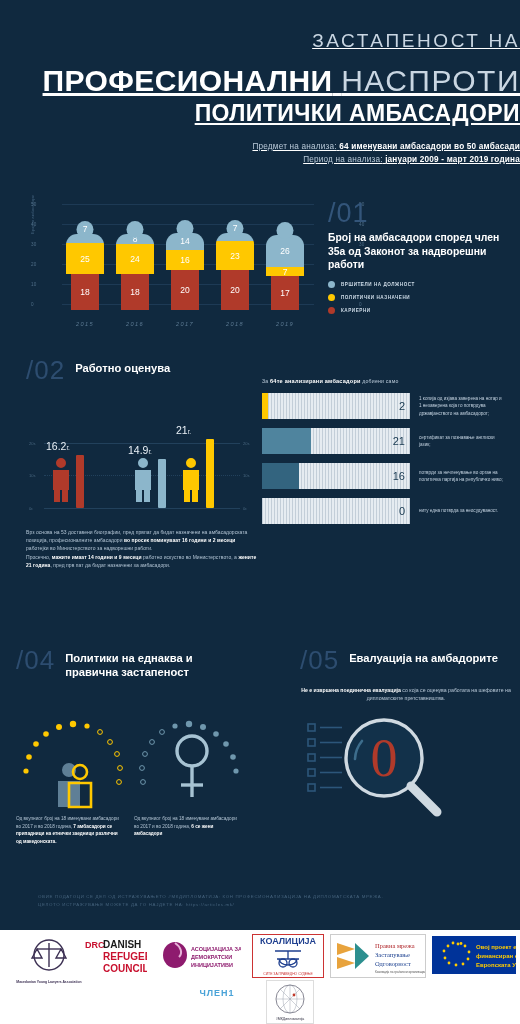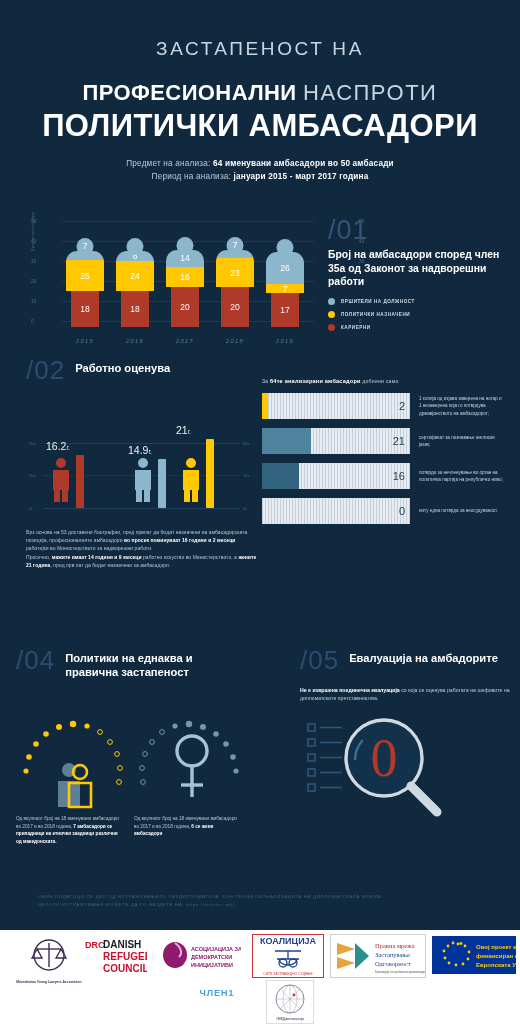--- a/index.html
+++ b/index.html
@@ -7,28 +7,28 @@
     width: 520px; height: 1024px;
     background: #0f2a44;
     font-family: "Liberation Sans", sans-serif;
     color: #ffffff;
     overflow: hidden;
     position: relative;
   }
   .page { width: 520px; height: 1024px; position: relative; background: #10293f; }
 
   
-  .header { padding-top: 38px; text-align: center; }
+  .header { padding-top: 30px; text-align: right; text-decoration: underline; }
   .h-line1 {
     font-size: 19px; letter-spacing: 2.6px; color: #c9d6e2; font-weight: 400;
   }
-  .h-line2 { font-size: 22px; letter-spacing: 0.4px; margin-top: 20px; }
+  .h-line2 { font-size: 30px; letter-spacing: 0.4px; margin-top: 12px; }
   .h-line2 .bold { font-weight: bold; color: #ffffff; }
   .h-line2 .thin { font-weight: 400; color: #c9d6e2; letter-spacing: 1.5px;}
-  .h-line3 { font-size: 31px; font-weight: bold; letter-spacing: 0.4px; margin-top: 2px;}
+  .h-line3 { font-size: 23px; font-weight: bold; letter-spacing: 0.4px; margin-top: 2px;}
   .sub { margin-top: 13px; font-size: 8.2px; color: #b9c9d8; line-height: 13px; letter-spacing: .2px;}
   .sub b { color: #ffffff; }
 
   
   .sec01 { position: relative; margin-top: 26px; height: 145px; }
   .chart1 { position: absolute; left: 28px; top: 8px; width: 292px; height: 128px; }
   .c1-grid { position: absolute; left: 34px; right: 6px; top: 4px; height: 100px; }
   .c1-grid .gl { position: absolute; left: 0; right: 0; height: 1px; background: #1d3a55; }
   .c1-axl { position: absolute; font-size: 4.6px; color: #4f6d87; letter-spacing: .2px;}
   .c1-ylabel {
@@ -87,21 +87,21 @@
     background-image: repeating-linear-gradient(90deg,#c3ced8 0 1px,#e6ecf1 1px 3px);
     display: flex; align-items: center;
   }
   .doc-fill { height: 100%; background-image: repeating-linear-gradient(90deg,rgba(0,0,0,.12) 0 1px,transparent 1px 3px);}
   .doc-val { position: absolute; right: 5px; top: 50%; transform: translateY(-50%);
              font-size: 11px; color: #17384f; font-weight: 400;}
   .doc-cap { margin-left: 9px; font-size: 4.6px; line-height: 7.2px; color: #c2d1df; width: 86px;}
 
   
   .sec04 { position: absolute; left: 16px; top: 648px; width: 232px; }
-  .sec05 { position: absolute; left: 300px; top: 648px; width: 212px; }
+  .sec05 { position: absolute; left: 300px; top: 648px; width: 212px; text-align: center; }
   .s05-note { margin-top: 14px; font-size: 5.2px; line-height: 8.2px; color: #b9c9d8;}
   .s05-note b { color: #fff; }
 
   .icons4 { position: relative; height: 120px; margin-top: 14px; }
   .cap4 { display: flex; gap: 14px; margin-top: 2px; }
   .cap4 div { width: 104px; font-size: 4.7px; line-height: 7.6px; color: #b2c4d4;}
   .cap4 b { color: #fff; }
 
   .mag { position: relative; height: 120px; margin-top: 6px; }
 
@@ -121,21 +121,21 @@
     <div class="h-line1">ЗАСТАПЕНОСТ НА</div>
     <div class="h-line2">
       <span class="bold">ПРОФЕСИОНАЛНИ</span>
       <span class="thin">НАСПРОТИ</span>
     </div>
     <div class="h-line3">ПОЛИТИЧКИ АМБАСАДОРИ</div>
     <div class="sub">
       <span>Предмет на анализа:</span>
       <b>64 именувани амбасадори во 50 амбасади</b><br>
       <span>Период на анализа:</span>
-      <b>јануари 2015 - март 2017 година</b>
+      <b>јануари 2009 - март 2019 година</b>
     </div>
   </div>
 
   <div class="sec01">
     <div class="chart1">
       <div class="c1-ylabel">Број на амбасадори</div>
       <div class="c1-grid" id="c1grid">
           <div class="gl" style="top: 0px;"></div>
           <div class="c1-axl" style="left: -31px; top: -2px;">50</div>
           <div class="c1-axl" style="left: 297px; top: -2px;">50</div>

